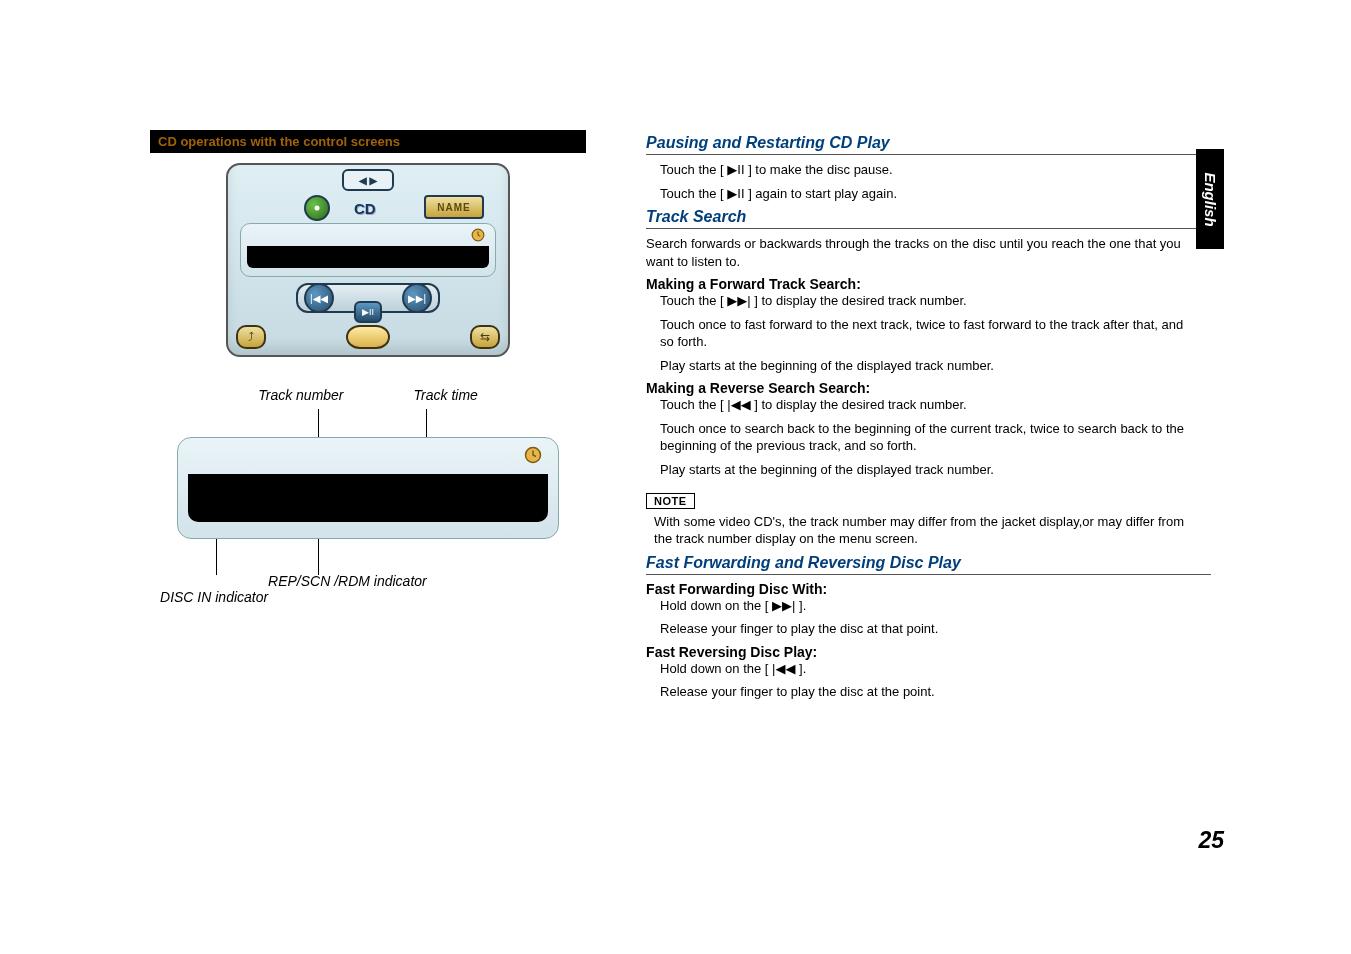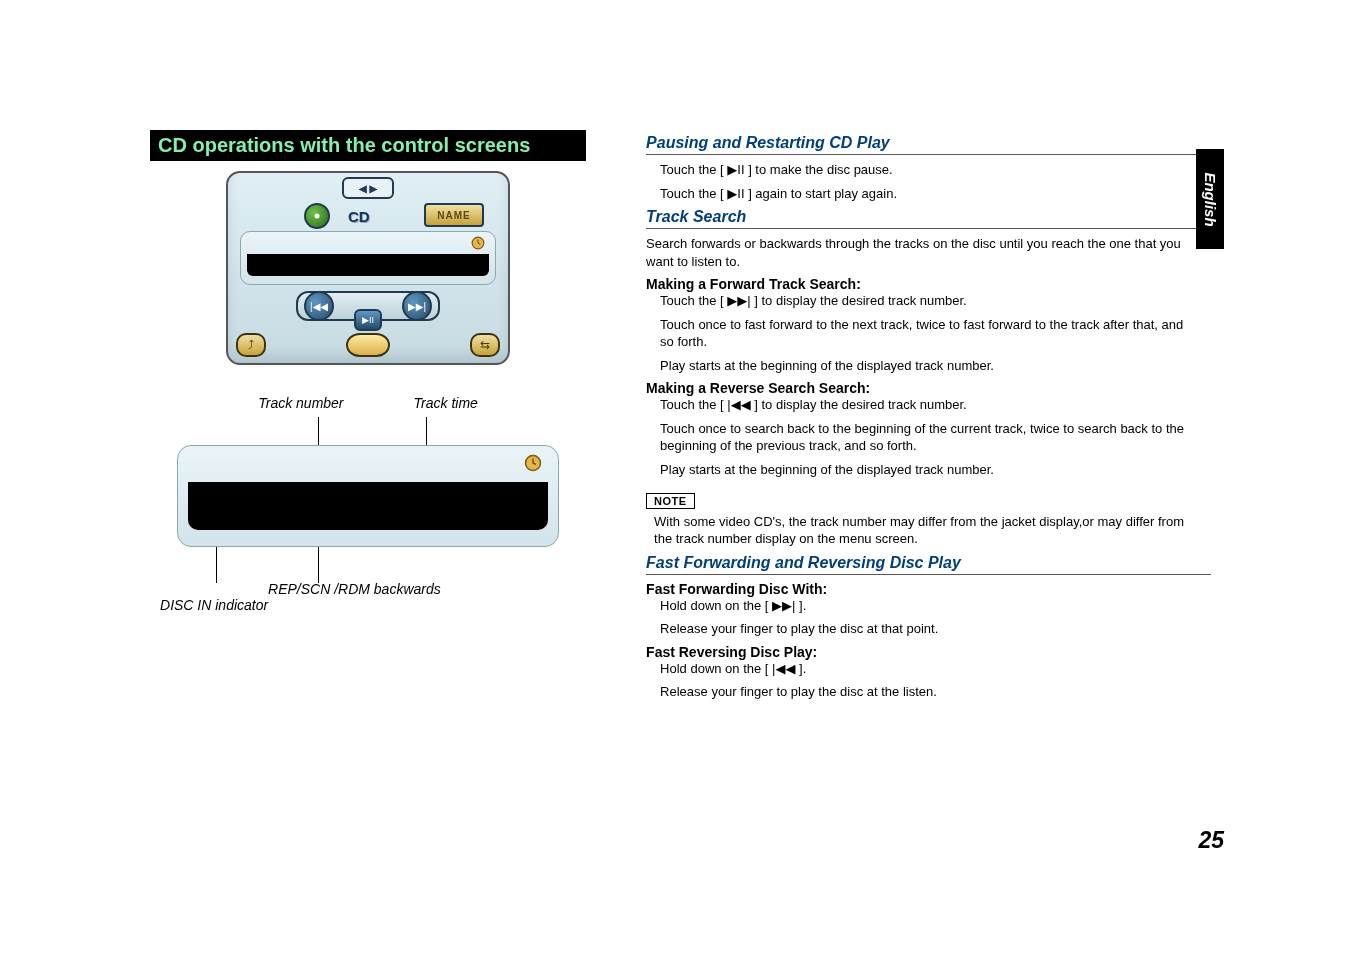--- a/index.html
+++ b/index.html
@@ -25,24 +25,24 @@
     gap: 60px;
   }
   .left-col {
     width: 440px;
   }
   .right-col {
     width: 570px;
   }
   .black-bar {
     background: #000;
-    color: #86efac;
+    color: #a16207;
     font-weight: bold;
     padding: 4px 8px;
-    font-size: 20px;
+    font-size: 13px;
   }
 
   
   .device {
     margin: 10px auto 30px auto;
     width: 280px;
     height: 190px;
     border: 2px solid #555;
     border-radius: 14px;
     background: linear-gradient(#dfeff4, #c6dae2);
@@ -58,21 +58,21 @@
     background: #e8f2f6;
     display: flex; align-items: center; justify-content: center;
   }
   .tab-arrows {
     font-size: 10px; color: #213a4f; font-weight: bold;
   }
   .device-row {
     position: absolute;
     display: flex;
     align-items: center;
-    gap: 18px;
+    gap: 24px;
   }
   .cd-circle {
     width: 22px; height: 22px; border-radius: 50%;
     background: radial-gradient(circle at 35% 35%, #6cc24a, #2a6b1a);
     border: 2px solid #213a4f;
     position: relative;
   }
   .cd-circle::after {
     content: ""; position: absolute; width: 5px; height: 5px; border-radius:50%;
     background: #fff; top: 50%; left: 50%; transform: translate(-50%,-50%);
@@ -344,21 +344,21 @@
           <span class="clock-icon">
             <svg viewBox="0 0 24 24">
                 <circle cx="12" cy="12" r="10" fill="#e7b64a" stroke="#7a5a10" stroke-width="2"></circle>
                 <path d="M12 6 V12 L16 14" stroke="#7a5a10" stroke-width="2" fill="none"></path>
               </svg>
           </span>
           <div class="blackzone2"></div>
         </div>
         <div class="diag-lines-bot"></div>
         <div class="callout-bot">
-          <span class="c2">REP/SCN /RDM backwards</span>
+          <span class="c2">REP/SCN /RDM indicator</span>
           <span class="c1">DISC IN indicator</span>
         </div>
       </div>
     </div>
 
     <div class="right-col">
 
       <div class="sect-head">Pausing and Restarting CD Play</div>
       <div class="body">
         <span>Touch the [ </span><span class="glyph">▶II</span><span> ] to make the disc pause.</span>
@@ -392,21 +392,21 @@
       <div class="subhead">Fast Forwarding Disc With:</div>
       <div class="body">
         <span>Hold down on the [ </span><span class="glyph">▶▶|</span><span> ].</span>
       </div>
       <div class="body">Release your finger to play the disc at that point.</div>
 
       <div class="subhead">Fast Reversing Disc Play:</div>
       <div class="body">
         <span>Hold down on the [ </span><span class="glyph">|◀◀</span><span> ].</span>
       </div>
-      <div class="body">Release your finger to play the disc at the listen.</div>
+      <div class="body">Release your finger to play the disc at the point.</div>
 
     </div>
   </div>
 
   <div class="lang-tab">
     <span>English</span>
   </div>
   <div class="page-number">25</div>
 </div>
 

